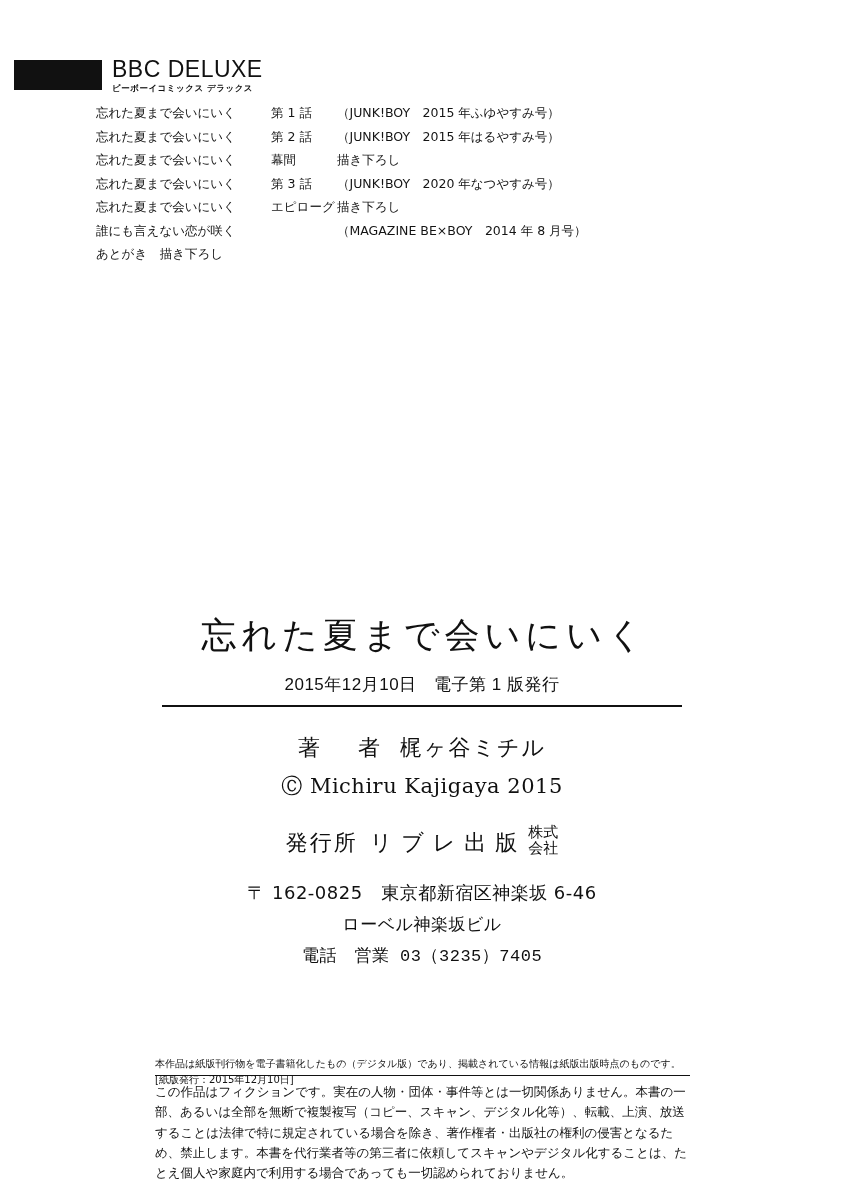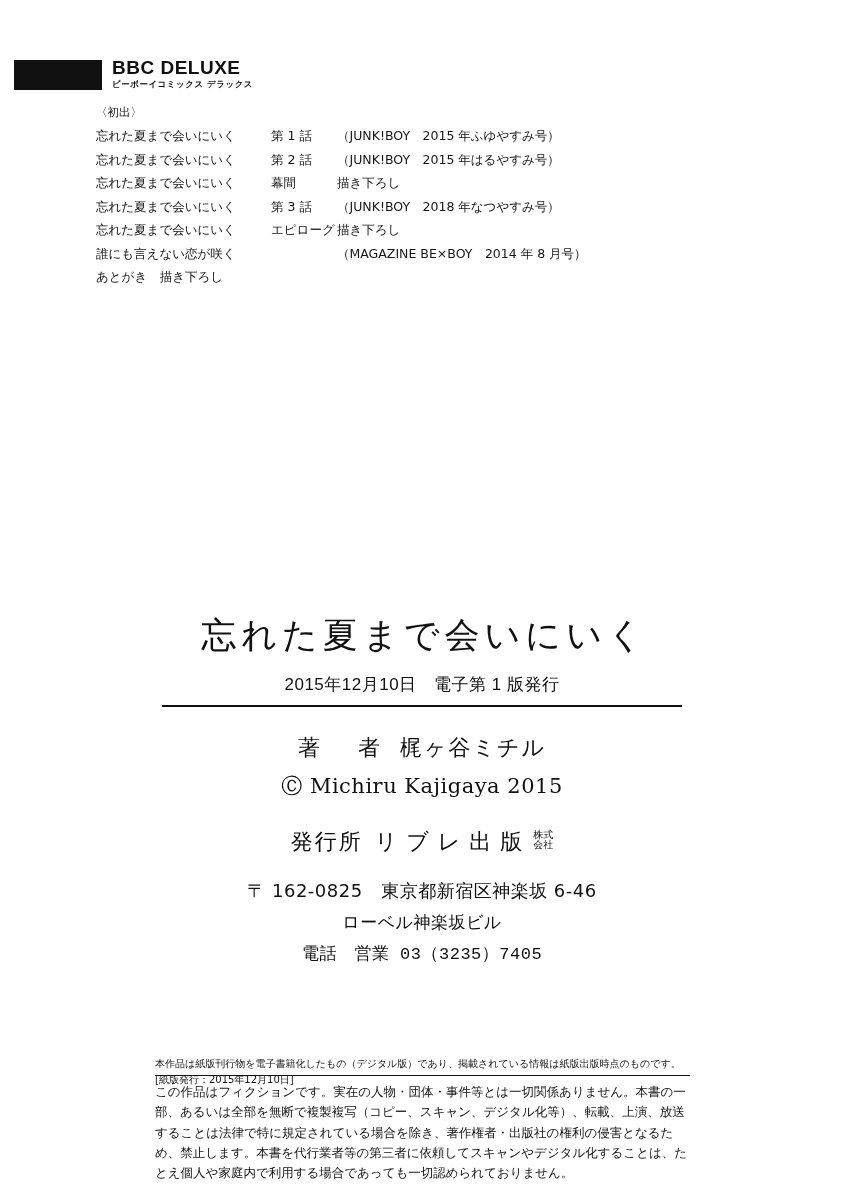--- a/index.html
+++ b/index.html
@@ -29,22 +29,22 @@
     height: 30px;
     background: #111111;
     margin-top: 2px;
   }
   .logo-text {
     margin-left: 10px;
     line-height: 1;
   }
   .logo-main {
     font-family: "Liberation Sans", sans-serif;
-    font-weight: bold;
-    font-size: 19px;
+    font-weight: normal;
+    font-size: 23px;
     letter-spacing: 0.5px;
     color: #111111;
   }
   .logo-sub {
     font-family: "DejaVu Sans", sans-serif;
     font-weight: bold;
     font-size: 8.5px;
     letter-spacing: 0.5px;
     color: #111111;
     margin-top: 3px;
@@ -132,21 +132,21 @@
     margin-top: 27px;
     letter-spacing: 2px;
     display: flex;
     justify-content: center;
     align-items: center;
   }
   .line-house .lbl { margin-right: 12px; }
   .line-house .nm { letter-spacing: 9px; }
   .kk {
     display: inline-block;
-    font-size: 10px;
+    font-size: 15px;
     line-height: 1.05;
     letter-spacing: 0;
     margin-left: 2px;
     text-align: left;
     position: relative;
     top: -2px;
   }
 
   .addr1 {
     font-family: "DejaVu Sans", serif;
@@ -201,41 +201,40 @@
 
 <div class="logo-block">
   <div class="logo-bar"></div>
   <div class="logo-text">
     <div class="logo-main">BBC DELUXE</div>
     <div class="logo-sub">ビーボーイコミックス デラックス</div>
   </div>
 </div>
 
 <div class="credits">
-  <div class="credits-head">〈初出〉</div>
 
   <div class="credits-row">
     <span class="credits-title">忘れた夏まで会いにいく</span>
     <span class="credits-chapter">第 1 話</span>
     <span class="credits-source">（JUNK!BOY　2015 年ふゆやすみ号）</span>
   </div>
   <div class="credits-row">
     <span class="credits-title">忘れた夏まで会いにいく</span>
     <span class="credits-chapter">第 2 話</span>
     <span class="credits-source">（JUNK!BOY　2015 年はるやすみ号）</span>
   </div>
   <div class="credits-row">
     <span class="credits-title">忘れた夏まで会いにいく</span>
     <span class="credits-chapter">幕間</span>
     <span class="credits-source">描き下ろし</span>
   </div>
   <div class="credits-row">
     <span class="credits-title">忘れた夏まで会いにいく</span>
     <span class="credits-chapter">第 3 話</span>
-    <span class="credits-source">（JUNK!BOY　2018 年なつやすみ号）</span>
+    <span class="credits-source">（JUNK!BOY　2020 年なつやすみ号）</span>
   </div>
   <div class="credits-row">
     <span class="credits-title">忘れた夏まで会いにいく</span>
     <span class="credits-chapter">エピローグ</span>
     <span class="credits-source">描き下ろし</span>
   </div>
   <div class="credits-row">
     <span class="credits-title">誰にも言えない恋が咲く</span>
     <span class="credits-chapter"></span>
     <span class="credits-source">（MAGAZINE BE×BOY　2014 年 8 月号）</span>

